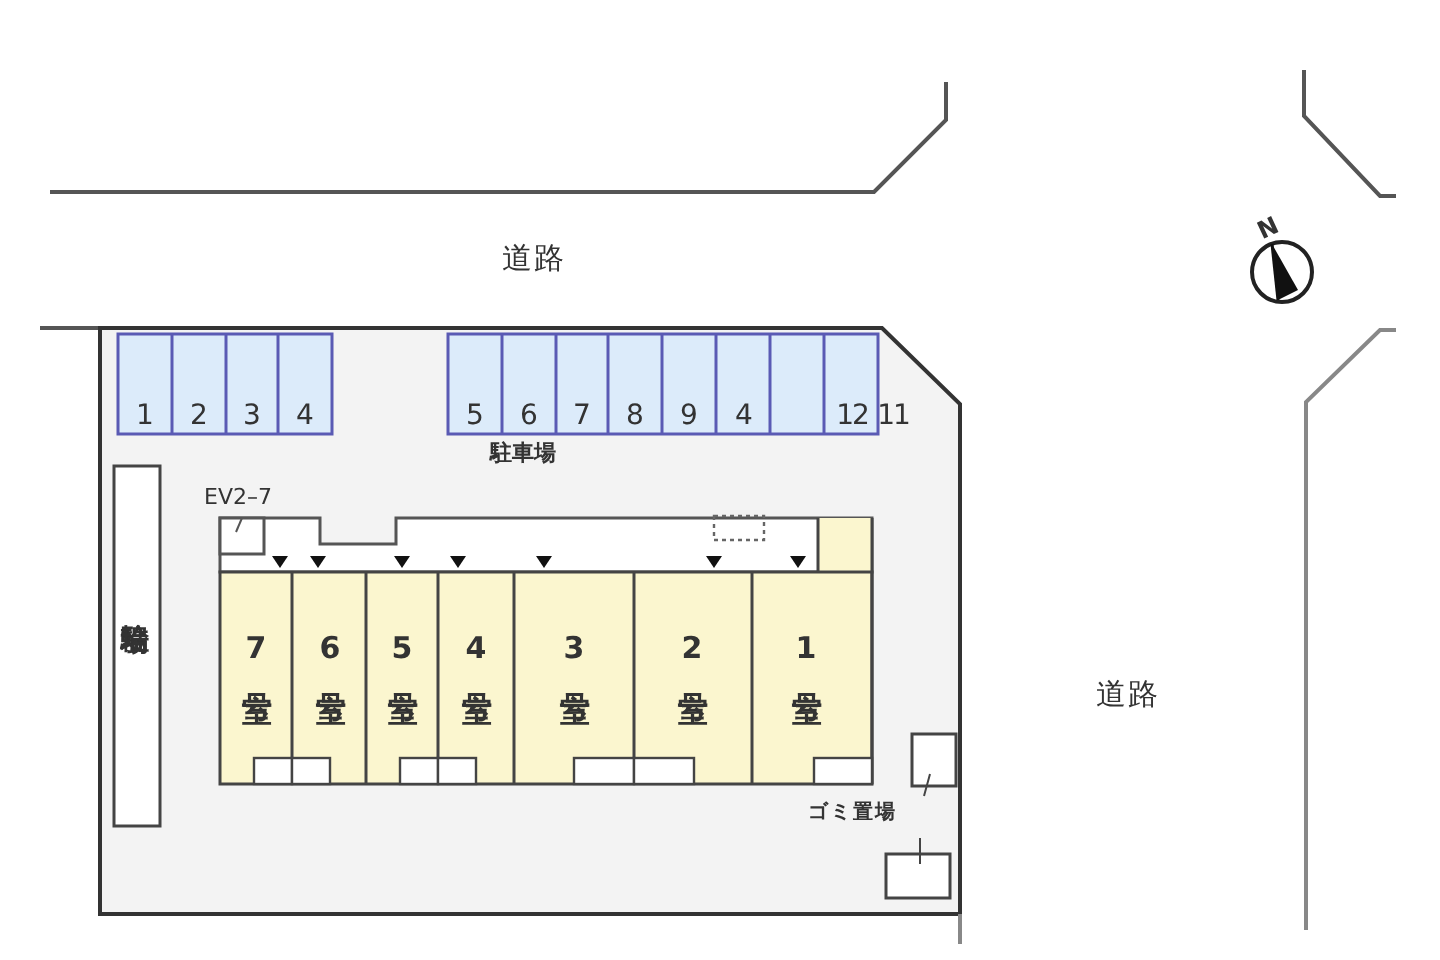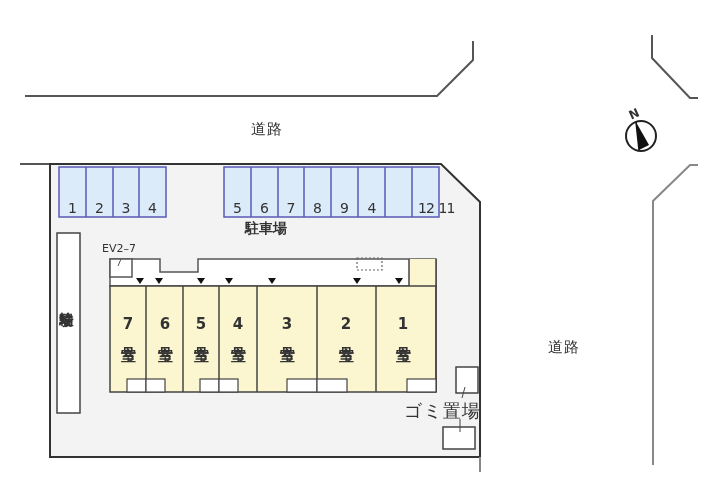--- a/index.html
+++ b/index.html
@@ -118,21 +118,21 @@
   <div class="slot-num" style="left:224px; top:201px; width:27px;">5</div>
   <div class="slot-num" style="left:251px; top:201px; width:27px;">6</div>
   <div class="slot-num" style="left:278px; top:201px; width:26px;">7</div>
   <div class="slot-num" style="left:304px; top:201px; width:27px;">8</div>
   <div class="slot-num" style="left:331px; top:201px; width:27px;">9</div>
   <div class="slot-num" style="left:358px; top:201px; width:27px; letter-spacing:-1px;">4</div>
   <div class="slot-num" style="left:385px; top:201px; width:27px; letter-spacing:-1px;margin-left:48px;">11</div>
   <div class="slot-num" style="left:412px; top:201px; width:28px; letter-spacing:-1px;">12</div>
 </div>
 
-<div class="lbl" style="left:245px; top:221px; font-size:14px; font-weight:bold;">駐車場</div>
+<div class="lbl" style="left:245px; top:221px; font-size:11px; font-weight:bold;">駐車場</div>
 
 <div class="lbl vert" style="left:60px; top:300px;">駐輪場</div>
 
 <div class="lbl" style="left:102px; top:243px; font-size:11px;">EV2–7</div>
 
 <div>
   <div class="room-label" style="left:118px; top:315px;">
     <div>7</div>
     <div style="writing-mode:vertical-rl; text-orientation:upright; margin:0 auto;">号室</div>
   </div>
@@ -155,13 +155,13 @@
   <div class="room-label" style="left:336px; top:315px;">
     <div>2</div>
     <div style="writing-mode:vertical-rl; text-orientation:upright; margin:0 auto;">号室</div>
   </div>
   <div class="room-label" style="left:393px; top:315px;">
     <div>1</div>
     <div style="writing-mode:vertical-rl; text-orientation:upright; margin:0 auto;">号室</div>
   </div>
 </div>
 
-<div class="lbl" style="left:404px; top:402px; font-size:18px; font-weight:normal; letter-spacing:1px;">ゴミ置場</div>
+<div class="lbl" style="left:404px; top:402px; font-size:10px; font-weight:bold; letter-spacing:1px;">ゴミ置場</div>
 
 </body></html>

